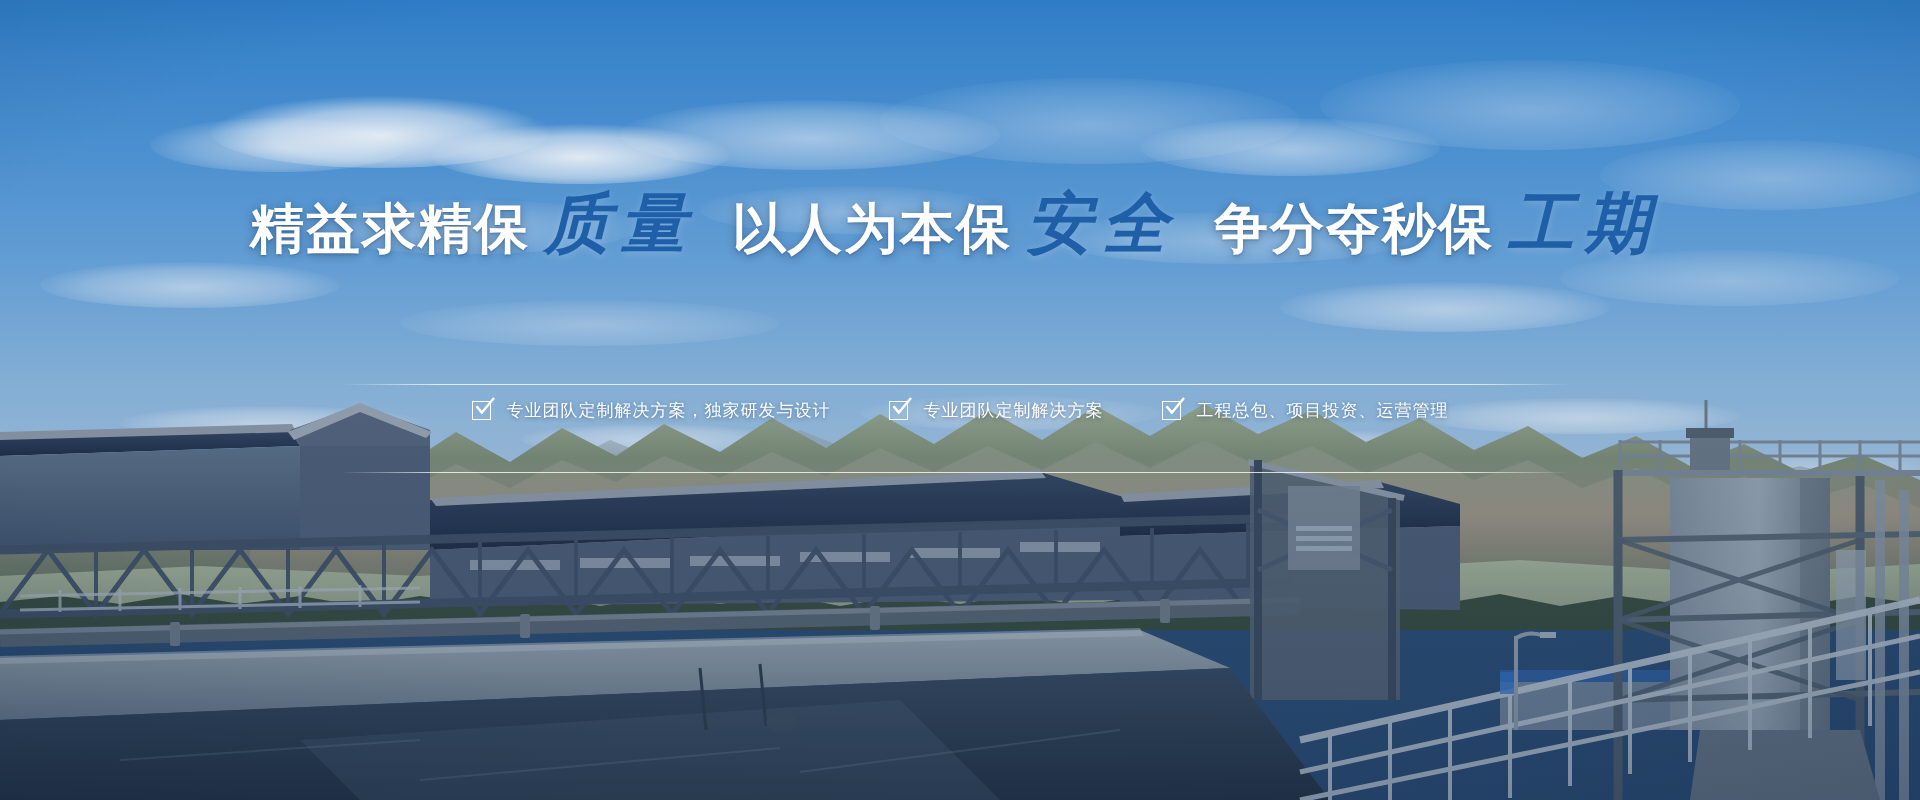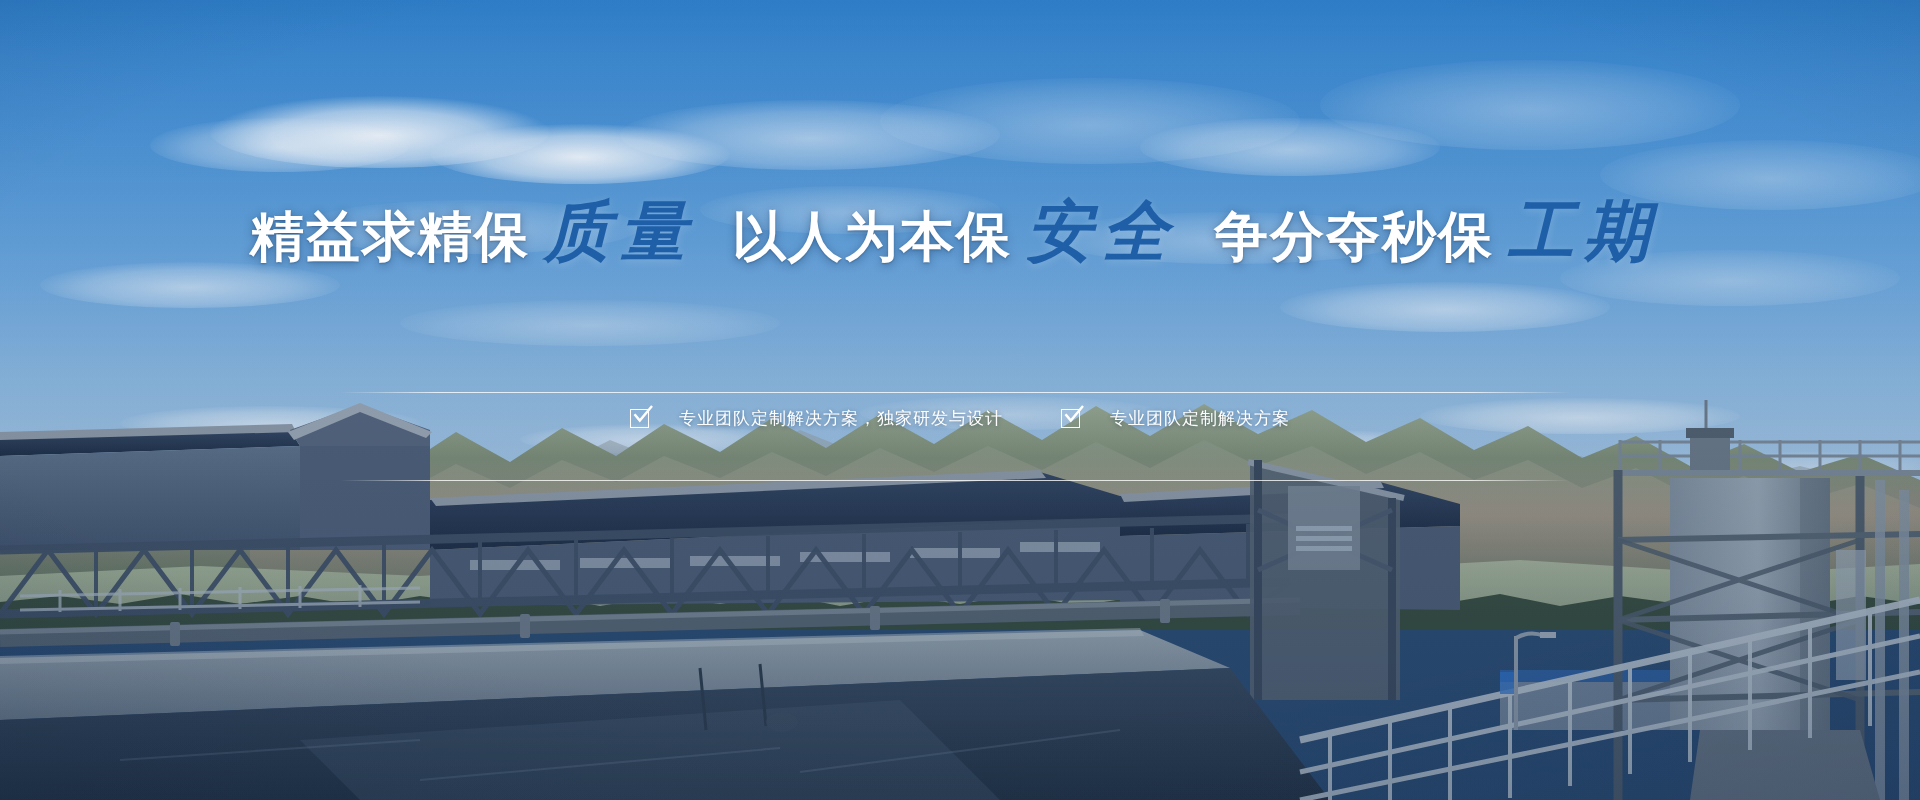--- a/index.html
+++ b/index.html
@@ -57,21 +57,21 @@
     pointer-events:none;
   }
   .vignette{
     position:absolute; inset:0;
     background:radial-gradient(ellipse 95% 85% at 50% 42%, rgba(0,0,0,0) 55%, rgba(10,30,60,.22) 100%);
     pointer-events:none;
   }
 
   
   .overlay{
-    position:absolute; left:0; top:8px; width:1920px; height:738px;
+    position:absolute; left:0; top:0; width:1920px; height:738px;
     pointer-events:none;
   }
   .headline{
     position:absolute; left:0; top:196px; width:1920px;
     text-align:center;
     white-space:nowrap;
     line-height:1;
   }
   .hl-seg{
     display:inline-block;
@@ -106,21 +106,21 @@
   }
   .rule-top{ left:340px; top:384px; width:1230px; }
   .rule-bot{ left:340px; top:472px; width:1230px; }
 
   .features{
     position:absolute; left:0; top:399px; width:1920px;
     display:flex; justify-content:center; align-items:center;
     gap:58px;
   }
   .feature{
-    display:flex; align-items:center; gap:30px;
+    display:flex; align-items:center; gap:16px;
     color:#ffffff;
     font-family:Liberation Mono, monospace;
     font-size:17px;
     letter-spacing:1px;
     text-shadow:0 1px 4px rgba(10,40,80,.45);
     white-space:nowrap;
   }
   .chk{
     position:relative;
     width:19px; height:19px;
@@ -419,20 +419,28 @@
 
       <div class="feature">
         <span class="chk">
           <svg viewBox="0 0 24 24" fill="none" stroke="#ffffff" stroke-width="2.6" stroke-linecap="square">
             <path d="M3.5 11 L8.5 17 L21 2"></path>
           </svg>
         </span>
         <span>专业团队定制解决方案</span>
       </div>
 
+      <div class="feature">
+        <span class="chk">
+          <svg viewBox="0 0 24 24" fill="none" stroke="#ffffff" stroke-width="2.6" stroke-linecap="square">
+            <path d="M3.5 11 L8.5 17 L21 2"></path>
+          </svg>
+        </span>
+        <span>工程总包、项目投资、运营管理</span>
+      </div>
 
     </div>
 
     <div class="rule rule-bot"></div>
 
   </div>
 
 </div>
 
 </body></html>

